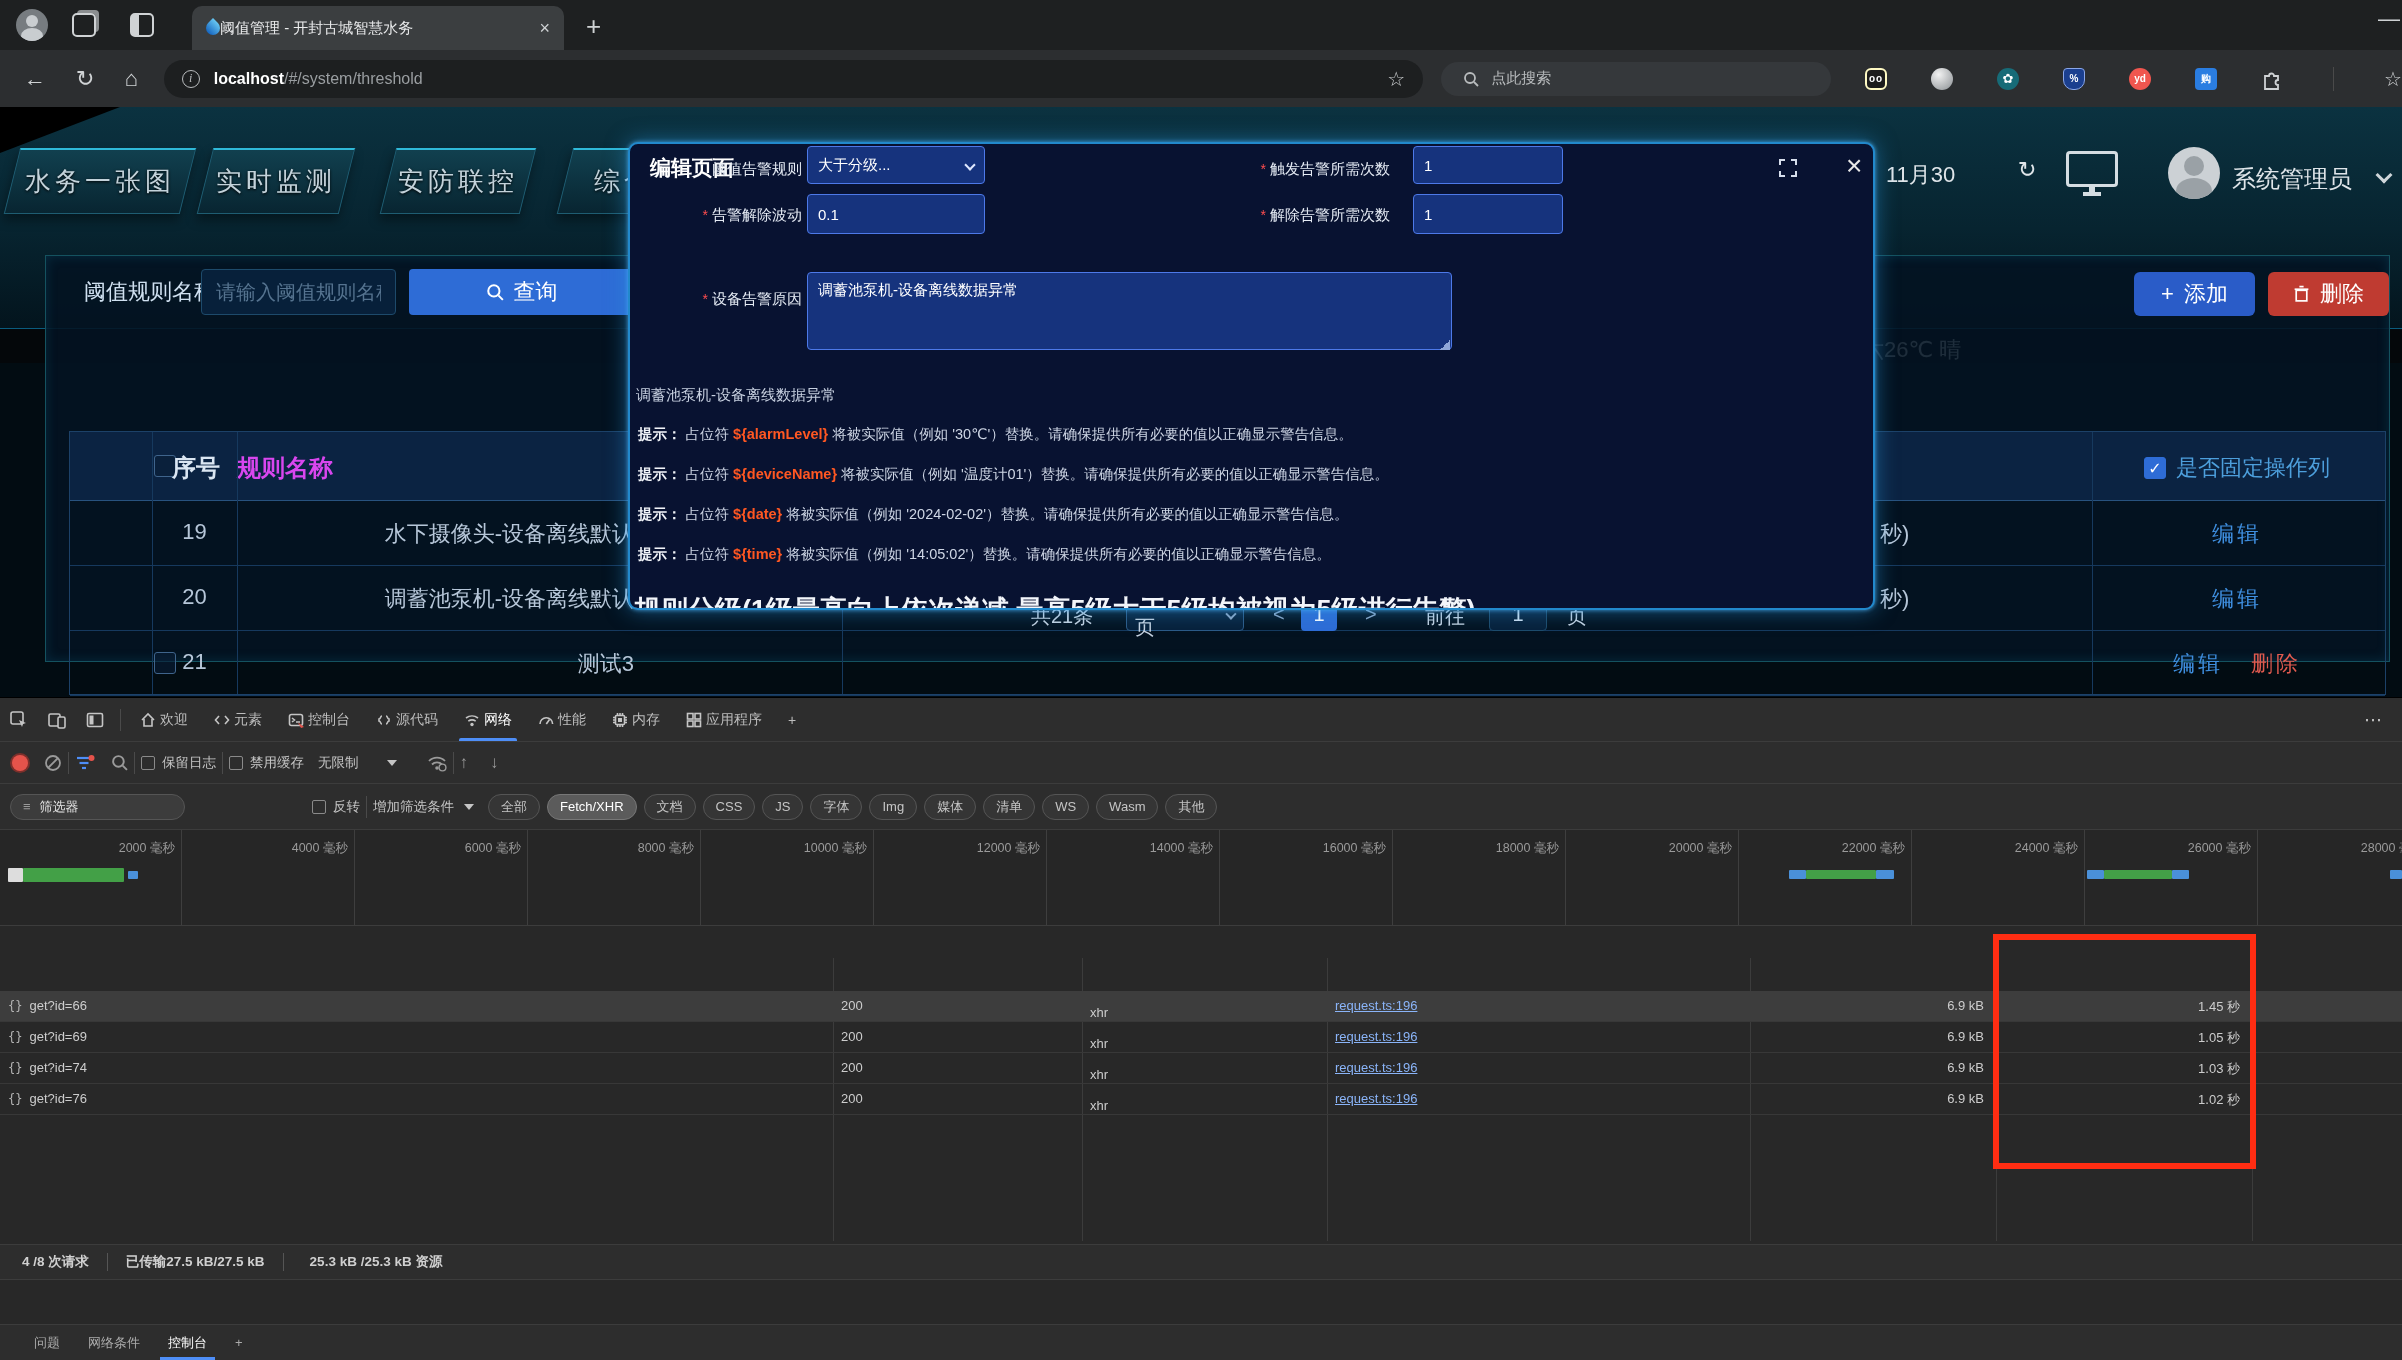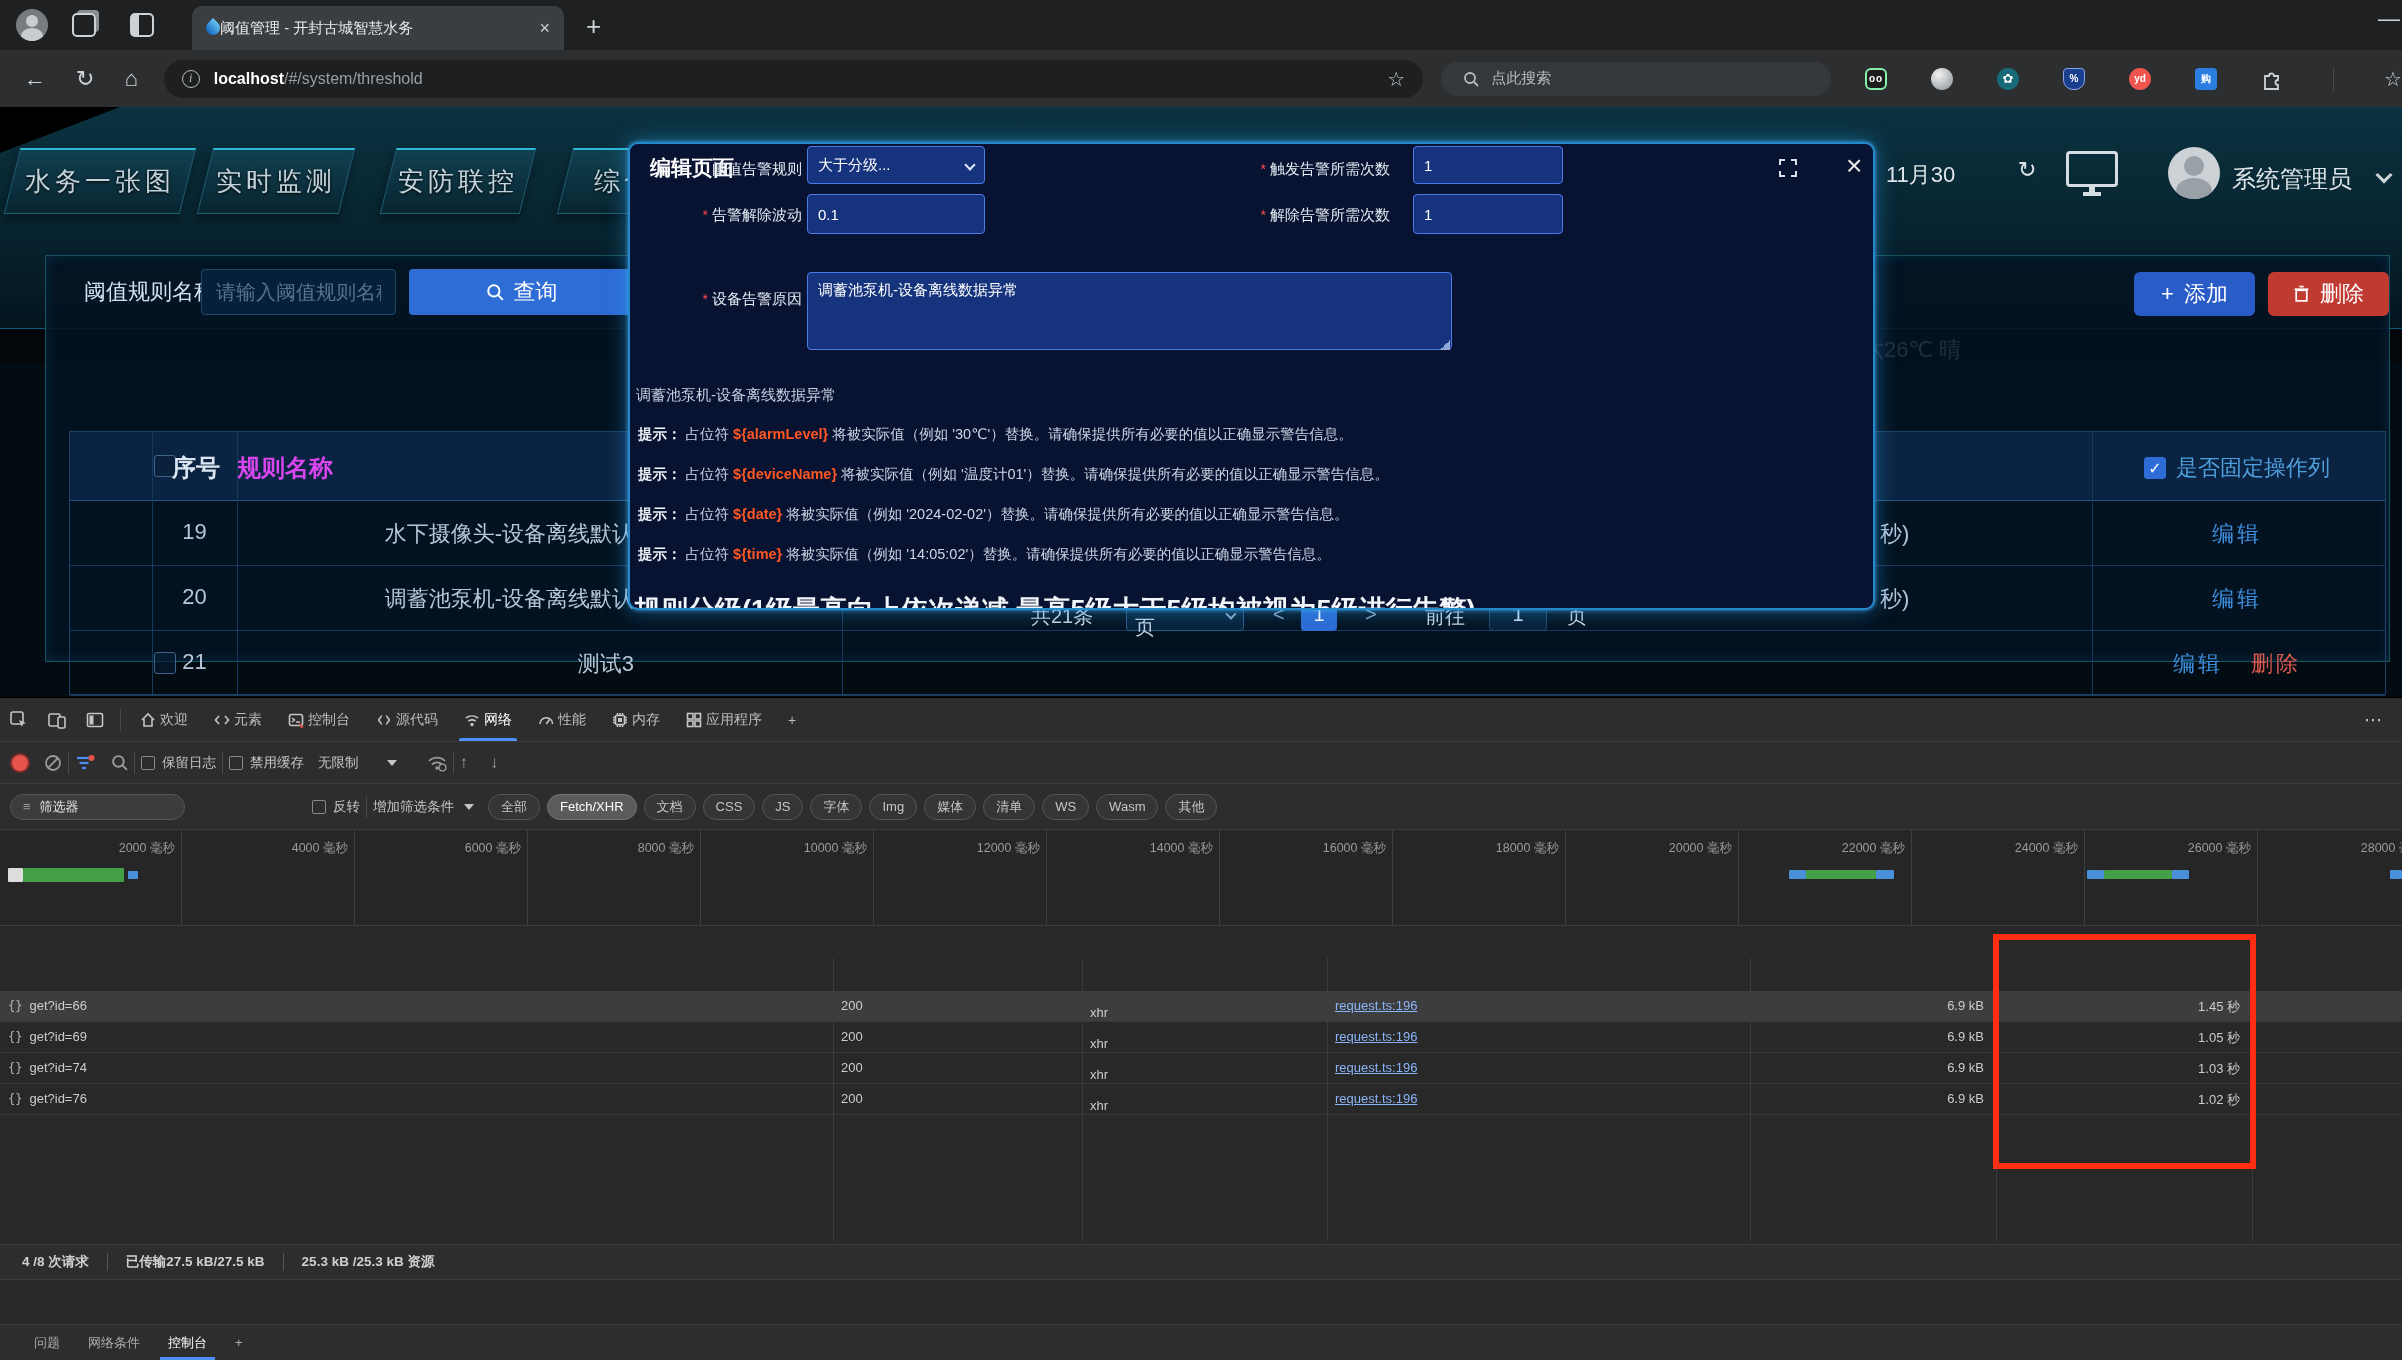--- a/index.html
+++ b/index.html
@@ -107,21 +107,21 @@
   .nrow .c-status { position:absolute; left:841px; top:7px; }
   .nrow .c-type { position:absolute; left:1090px; top:14px; }
   .nrow .c-init { position:absolute; left:1335px; top:7px; color:#8ab4f8; text-decoration:underline; }
   .nrow .c-size { position:absolute; left:1750px; width:234px; top:7px; text-align:right; }
   .nrow .c-time { position:absolute; left:1996px; width:244px; top:7px; text-align:right; }
   #red-annotation { position:absolute; left:1993px; top:236px; width:263px; height:235px; border:6px solid #ff2d12; z-index:50; }
   #dt-summary { position:absolute; left:0; top:546px; width:100%; height:36px; background:#2d2d2d;
     border-top:1px solid #3c3c3c; border-bottom:1px solid #3c3c3c; display:flex; align-items:center; padding-left:22px;
     font-size:13.5px; font-weight:600; color:#d0d0d0; }
   .sum-item { padding-right:18px; margin-right:18px; border-right:1px solid #555; }
-  .sum-item:last-child { border-right:none; }
+  .sum-item:last-child { border-right:none;margin-left:8px; }
   #dt-drawer { position:absolute; left:0; bottom:0; width:100%; height:36px; background:#2d2d2d; border-top:1px solid #3c3c3c;
     display:flex; align-items:center; padding-left:20px; font-size:13px; }
   .dr-tab { padding:0 14px; height:100%; display:flex; align-items:center; color:#ababab; position:relative; }
   .dr-tab.active { color:#fff; }
   .dr-tab.active::after { content:""; position:absolute; left:6px; right:6px; bottom:0; height:3px; background:#4e8ef7; }
   .tri-down { width:0; height:0; border-left:5px solid transparent; border-right:5px solid transparent; border-top:6px solid #c5c5c5; }
   .chev-sm { width:8px; height:8px; border-right:2px solid #dfe8ff; border-bottom:2px solid #dfe8ff; transform:rotate(45deg); margin-left:auto; }
 </style>
 </head>
 <body>
@@ -154,21 +154,21 @@
     <span style="margin-left:auto;color:#c5c8ca;font-size:20px;">☆</span>
   </div>
   <div class="searchpill" style="margin-left:18px;width:400px;padding:0 22px;">
     <svg width="16" height="16" viewBox="0 0 16 16">
         <circle cx="7" cy="7" r="5" fill="none" stroke="#b9bcbe" stroke-width="1.8"></circle>
         <line x1="11" y1="11" x2="15" y2="15" stroke="#b9bcbe" stroke-width="1.8"></line>
       </svg>
     <span style="margin-left:12px;font-size:15px;color:#b9bcbe;">点此搜索</span>
   </div>
   <div style="display:flex;align-items:center;gap:44px;margin-left:34px;">
-    <div class="ext" style="background:#1c1c1c;border:2px solid #86efac;">
+    <div class="ext" style="background:#1c1c1c;border:2px solid #fef9c3;">
         <span style="letter-spacing:1px;">oo</span>
       </div>
     <div class="ext" style="border-radius:50%;background:radial-gradient(circle at 35% 30%,#f2f2f2,#8a8f93);"></div>
     <div class="ext" style="border-radius:50%;background:#176b77;">
         <span style="font-size:13px;">✿</span>
       </div>
     <div class="ext" style="background:#1b3f8f;border-radius:4px 4px 10px 10px;border:1px solid #89a6e8;">
         <span>%</span>
       </div>
     <div class="ext" style="border-radius:50%;background:#f0564f;">

